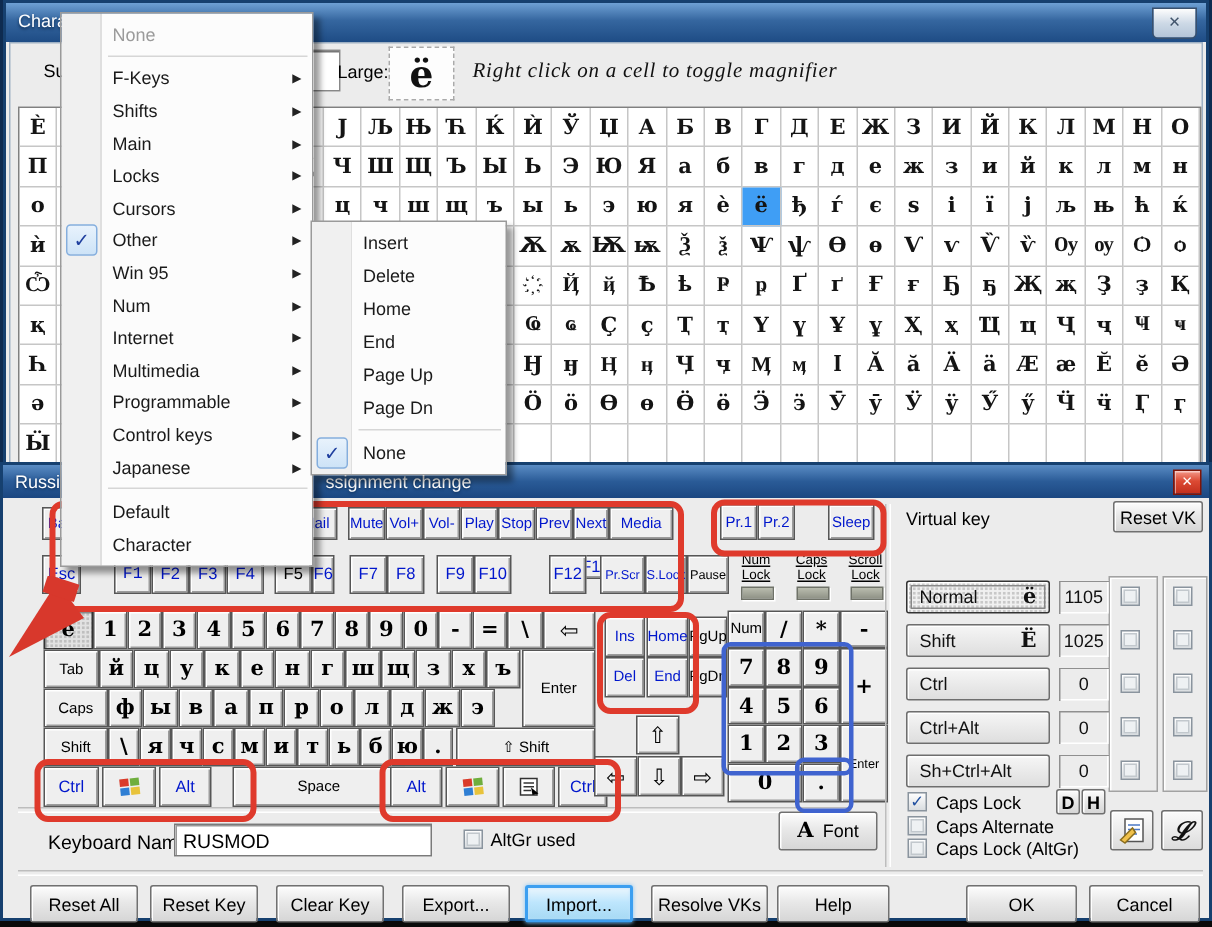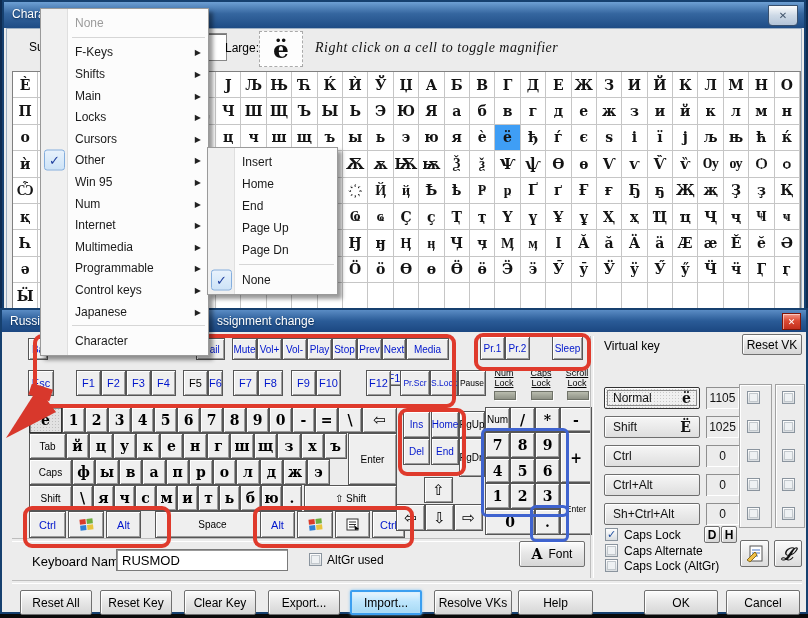--- a/index.html
+++ b/index.html
@@ -413,21 +413,21 @@
           <div class="key blue xs" style="left: 278px; top: 6px; width: 25px; height: 22px;">Vol-</div>
           <div class="key blue xs" style="left: 303px; top: 6px; width: 25px; height: 22px;">Play</div>
           <div class="key blue xs" style="left: 328px; top: 6px; width: 25px; height: 22px;">Stop</div>
           <div class="key blue xs" style="left: 353px; top: 6px; width: 25px; height: 22px;">Prev</div>
           <div class="key blue xs" style="left: 378px; top: 6px; width: 24px; height: 22px;">Next</div>
           <div class="key blue xs" style="left: 402px; top: 6px; width: 43px; height: 22px;">Media</div>
           <div class="key blue xs" style="left: 476px; top: 4px; width: 25px; height: 24px;">Pr.1</div>
           <div class="key blue xs" style="left: 501px; top: 4px; width: 25px; height: 24px;">Pr.2</div>
           <div class="key blue xs" style="left: 548px; top: 4px; width: 31px; height: 24px;">Sleep</div>
           <div class="key blue" style="left: 24px; top: 38px; width: 26px; height: 26px;">Esc</div>
-          <div class="key blue" style="left: 72px; top: 38px; width: 25px; height: 26px;">F1</div>
+          <div class="key blue" style="left: 72px; top: 38px; width: 25px; height: 26px; font-family: Liberation Mono, monospace;">F1</div>
           <div class="key blue" style="left: 97px; top: 38px; width: 25px; height: 26px;">F2</div>
           <div class="key blue" style="left: 122px; top: 38px; width: 25px; height: 26px;">F3</div>
           <div class="key blue" style="left: 147px; top: 38px; width: 25px; height: 26px;">F4</div>
           <div class="key " style="left: 179px; top: 38px; width: 25px; height: 26px;">F5</div>
           <div class="key blue" style="left: 204px; top: 38px; width: 15px; height: 26px; text-align: center;">F6</div>
           <div class="key blue" style="left: 229px; top: 38px; width: 25px; height: 26px;">F7</div>
           <div class="key blue" style="left: 254px; top: 38px; width: 25px; height: 26px;">F8</div>
           <div class="key blue" style="left: 287px; top: 38px; width: 25px; height: 26px;">F9</div>
           <div class="key blue" style="left: 312px; top: 38px; width: 25px; height: 26px;">F10</div>
           <div class="key blue" style="left: 337px; top: 38px; width: 25px; height: 16px; margin-left: 43px;">F11</div>
@@ -517,21 +517,21 @@
               <line x1="3" y1="9" x2="8" y2="9" stroke="#333"></line>
               <polygon points="8,7 13,11 9,12" fill="#000"></polygon>
             </svg>
           </div>
           <div class="key blue" style="left: 368px; top: 179px; width: 33px; height: 27px;">Ctrl</div>
           <div class="key blue xs" style="left: 399px; top: 79px; width: 27px; height: 27px;">Ins</div>
           <div class="key blue xs" style="left: 427px; top: 79px; width: 28px; height: 27px;">Home</div>
           <div class="key xs" style="left: 455px; top: 79px; width: 26px; height: 27px;">PgUp</div>
           <div class="key blue xs" style="left: 399px; top: 106px; width: 27px; height: 27px;">Del</div>
           <div class="key blue xs" style="left: 427px; top: 106px; width: 28px; height: 27px;">End</div>
-          <div class="key xs" style="left: 455px; top: 106px; width: 26px; height: 39px;">PgDn</div>
+          <div class="key xs" style="left: 455px; top: 106px; width: 26px; height: 27px;">PgDn</div>
           <div class="key arrow" style="left: 420px; top: 145px; width: 29px; height: 26px;">⇧</div>
           <div class="key arrow" style="left: 392px; top: 172px; width: 29px; height: 27px;">⇦</div>
           <div class="key arrow" style="left: 421px; top: 172px; width: 29px; height: 27px;">⇩</div>
           <div class="key arrow" style="left: 450px; top: 172px; width: 29px; height: 27px;">⇨</div>
           <div class="key xs" style="left: 481px; top: 75px; width: 25px; height: 25px;">Num</div>
           <div class="key chr" style="left: 506px; top: 75px; width: 25px; height: 25px;">/</div>
           <div class="key chr" style="left: 531px; top: 75px; width: 25px; height: 25px;">*</div>
           <div class="key chr" style="left: 556px; top: 75px; width: 32px; height: 25px;">-</div>
           <div class="key chr" style="left: 481px; top: 100px; width: 25px; height: 26px;">7</div>
           <div class="key chr" style="left: 506px; top: 100px; width: 25px; height: 26px;">8</div>
@@ -731,28 +731,34 @@
       <div class="mi">
         <span>Control keys</span>
         <div class="arr">▶</div>
       </div>
       <div class="mi">
         <span>Japanese</span>
         <div class="arr">▶</div>
       </div>
       <div class="msep"></div>
       <div class="mi">
+        <span>Default</span>
+      </div>
+      <div class="mi">
         <span>Character</span>
       </div>
     </div>
   <div class="menu" id="sub-menu">
       <div class="mi">
         <span>Insert</span>
       </div>
       <div class="mi">
+        <span>Delete</span>
+      </div>
+      <div class="mi">
         <span>Home</span>
       </div>
       <div class="mi">
         <span>End</span>
       </div>
       <div class="mi">
         <span>Page Up</span>
       </div>
       <div class="mi">
         <span>Page Dn</span>

